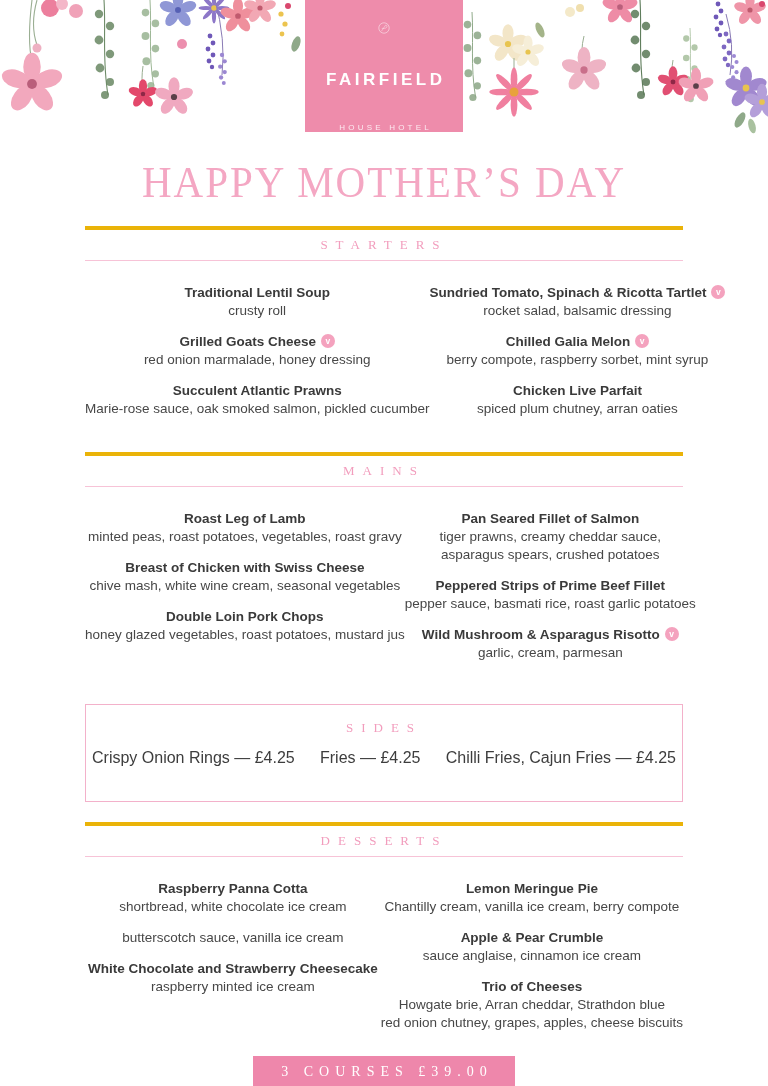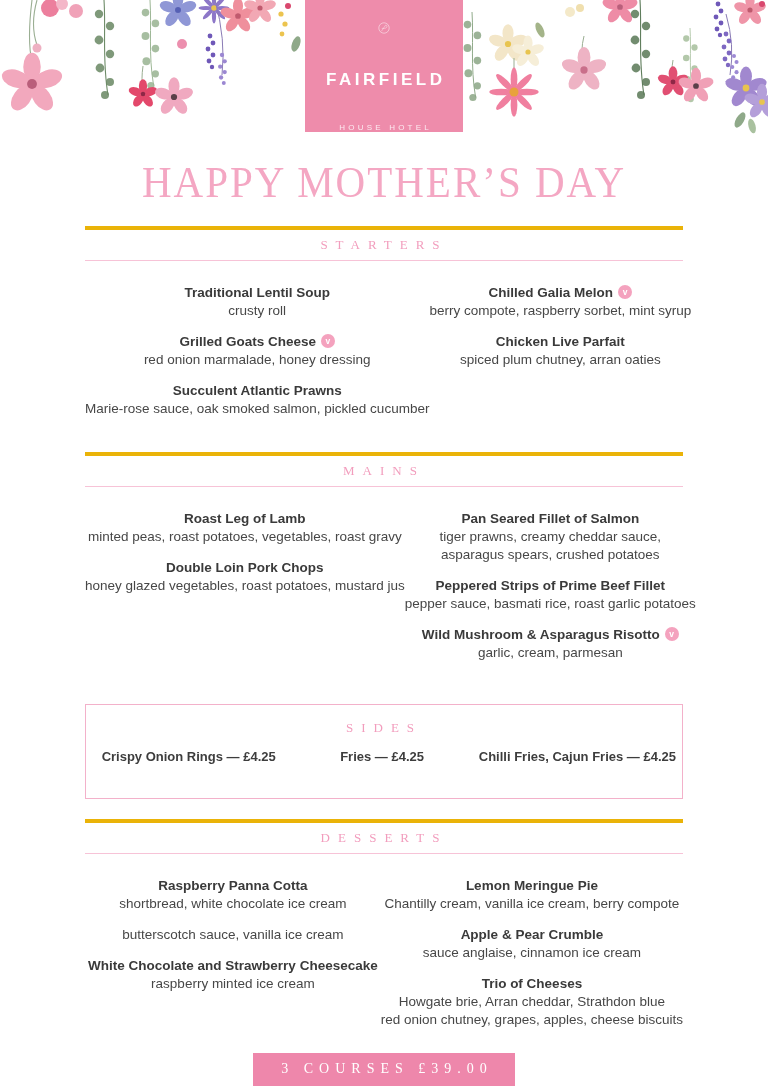--- a/index.html
+++ b/index.html
@@ -40,21 +40,21 @@
 
   .badge {
     display:inline-flex; align-items:center; justify-content:center;
     width:14px; height:14px; border-radius:50%; background:#f4a2be; color:#fff;
     font-size:8.5px; font-weight:bold; margin-left:5px; vertical-align:2px;
     font-family:"Liberation Sans",sans-serif; letter-spacing:0; text-indent:0;
   }
 
   .sides-box { margin:28px 85px 0; border:1.5px solid #f3b1ca; padding:13px 6px 34px; text-align:center; }
   .sides-items { display:grid; grid-template-columns:1fr 1fr 1fr; margin-top:13px; }
-  .side-item { font-weight:bold; font-size:13px; white-space:nowrap; }
+  .side-item { font-weight:normal; font-size:16px; white-space:nowrap; }
 
   .banner {
     margin:10px auto 0; width:max-content; background:#ee87ab; color:#fff;
     font-family:"Liberation Serif","DejaVu Serif",serif;
     font-size:14px; letter-spacing:6px; text-indent:6px; padding:8px 22px 26px;
   }
 </style>
 </head>
 <body>
 
@@ -193,38 +193,46 @@
         <div class="item-name"><span>Grilled Goats Cheese</span><span class="badge">v</span></div>
         <div class="item-desc">red onion marmalade, honey dressing</div>
       </div>
       <div class="item">
         <div class="item-name"><span>Succulent Atlantic Prawns</span></div>
         <div class="item-desc">Marie-rose sauce, oak smoked salmon, pickled cucumber</div>
       </div>
     </div>
     <div class="col">
       <div class="item">
+        <div class="item-name"><span>Sundried Tomato, Spinach &amp; Ricotta Tartlet</span><span class="badge">v</span></div>
+        <div class="item-desc">rocket salad, balsamic dressing</div>
+      </div>
+      <div class="item">
         <div class="item-name"><span>Chilled Galia Melon</span><span class="badge">v</span></div>
         <div class="item-desc">berry compote, raspberry sorbet, mint syrup</div>
       </div>
       <div class="item">
         <div class="item-name"><span>Chicken Live Parfait</span></div>
         <div class="item-desc">spiced plum chutney, arran oaties</div>
       </div>
     </div>
   </div>
 
   <div class="rule-header">
     <span class="section-label">MAINS</span>
   </div>
   <div class="menu-grid">
     <div class="col">
       <div class="item">
         <div class="item-name"><span>Roast Leg of Lamb</span></div>
         <div class="item-desc">minted peas, roast potatoes, vegetables, roast gravy</div>
+      </div>
+      <div class="item">
+        <div class="item-name"><span>Breast of Chicken with Swiss Cheese</span></div>
+        <div class="item-desc">chive mash, white wine cream, seasonal vegetables</div>
       </div>
       <div class="item">
         <div class="item-name"><span>Double Loin Pork Chops</span></div>
         <div class="item-desc">honey glazed vegetables, roast potatoes, mustard jus</div>
       </div>
     </div>
     <div class="col">
       <div class="item">
         <div class="item-name"><span>Pan Seared Fillet of Salmon</span></div>
         <div class="item-desc">tiger prawns, creamy cheddar sauce,</div>

